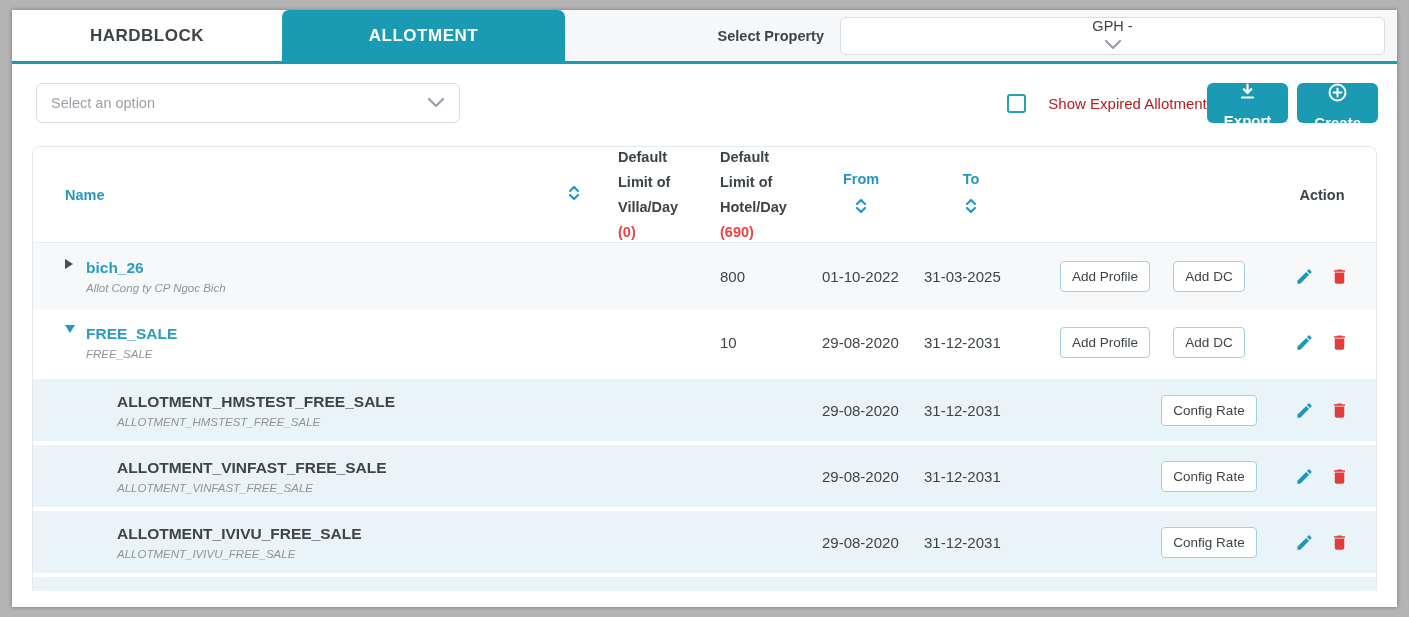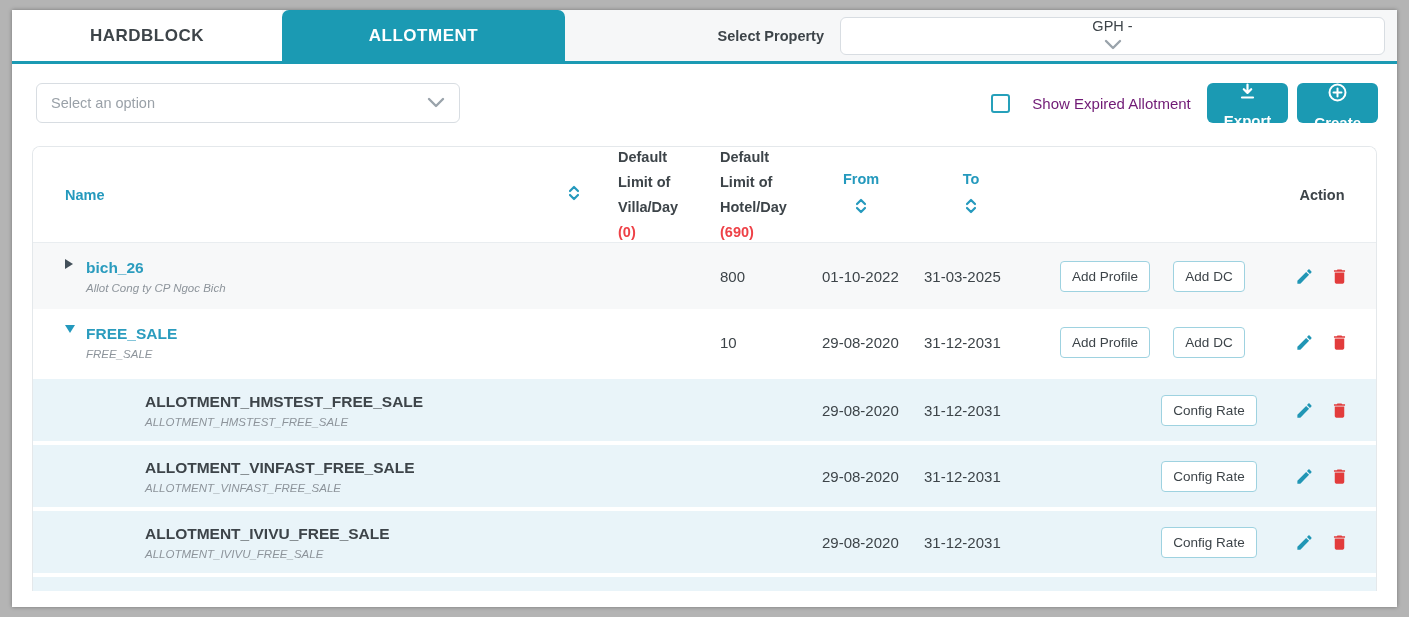--- a/index.html
+++ b/index.html
@@ -21,21 +21,21 @@
   .selectbox{ background:#fff; border:1px solid #d8dde2; border-radius:6px; height:38px; display:flex; align-items:center; padding:0 14px; cursor:pointer; }
   .selectbox .val{ flex:1; font-size:14.5px; color:#3d4449; }
   .propselect{ width:545px;flex-direction:column; }
 
   
   .toolbar{ height:78px; background:#fff; display:flex; align-items:center; padding:0 19px 0 24px; }
   .filterselect{ width:424px; height:40px; }
   .filterselect .val{ color:#9aa1a8; }
   .toolbar .spacer{ flex:1; }
   .checkbox{ width:19px; height:19px; border:2px solid #26a0ba; border-radius:3px; background:#fff; cursor:pointer; margin-right:22px; }
-  .expired-label{ font-size:15px; color:#701a75; margin-right:16px; }
+  .expired-label{ font-size:15px; color:#b91c1c; }
   .btn-solid{ display:flex; align-items:center; gap:9px; background:#1b9ab3; color:#fff; border:none; border-radius:6px; height:40px; padding:0 17px; font-size:15px; font-weight:bold; font-family:inherit; cursor:pointer;flex-direction:column; }
   .btn-solid + .btn-solid{ margin-left:9px; }
 
   
   .card{ margin:4px 20px 0 20px; width:1345px; border:1px solid #e4e8eb; border-bottom:none; border-radius:8px 8px 0 0; overflow:hidden; }
   .trow{ display:flex; align-items:center; }
   .col-name{ flex:1; min-width:0; display:flex; align-items:flex-start; padding-left:32px; }
   .col-villa{ width:100px; padding-left:24px; }
   .col-hotel{ width:110px; padding-left:26px; }
   .col-from{ width:102px; padding-left:18px; }
@@ -49,21 +49,21 @@
   .th-sortable{ color:#2499bd; display:flex; align-items:center; gap:10px; }
   .th-sortable.spread{ justify-content:space-between; padding-right:6px; }
   .col-from.th-sortable, .col-to.th-sortable{ display:flex;flex-direction:column; }
   .limit-head div{ line-height:25px; }
   .limit-count{ color:#ee4147; }
 
   .trow.datarow{ height:66px; font-size:15px; color:#3d4449; }
   .row-gray{ background:#f7f8f9; }
   .row-white{ background:#ffffff; }
   .row-child{ background:#e9f4f9; border-top:4px solid #ffffff; height:70px; }
-  .row-child .col-name{ padding-left:112px; }
+  .row-child .col-name{ padding-left:84px; }
 
   .caret-right{ width:0; height:0; border-left:8px solid #43505a; border-top:5px solid transparent; border-bottom:5px solid transparent; margin-right:13px; cursor:pointer; flex:none; }
   .caret-down{ width:0; height:0; border-top:8px solid #2499bd; border-left:5px solid transparent; border-right:5px solid transparent; margin-right:11px; cursor:pointer; flex:none; }
   .namestack{ min-width:0; }
   .rowname{ font-weight:bold; font-size:15.5px; cursor:pointer; }
   .rowname.link{ color:#2b9cbe; }
   .rowname.plain{ color:#3d4449; }
   .rowsub{ font-size:11.5px; font-style:italic; color:#8d949b; margin-top:5px; }
 
   .btn-outline{ background:#fff; border:1px solid #9ed2e0; border-radius:4px; padding:7px 11px; font-size:13.5px; color:#3d4449; font-family:inherit; cursor:pointer; white-space:nowrap; }

